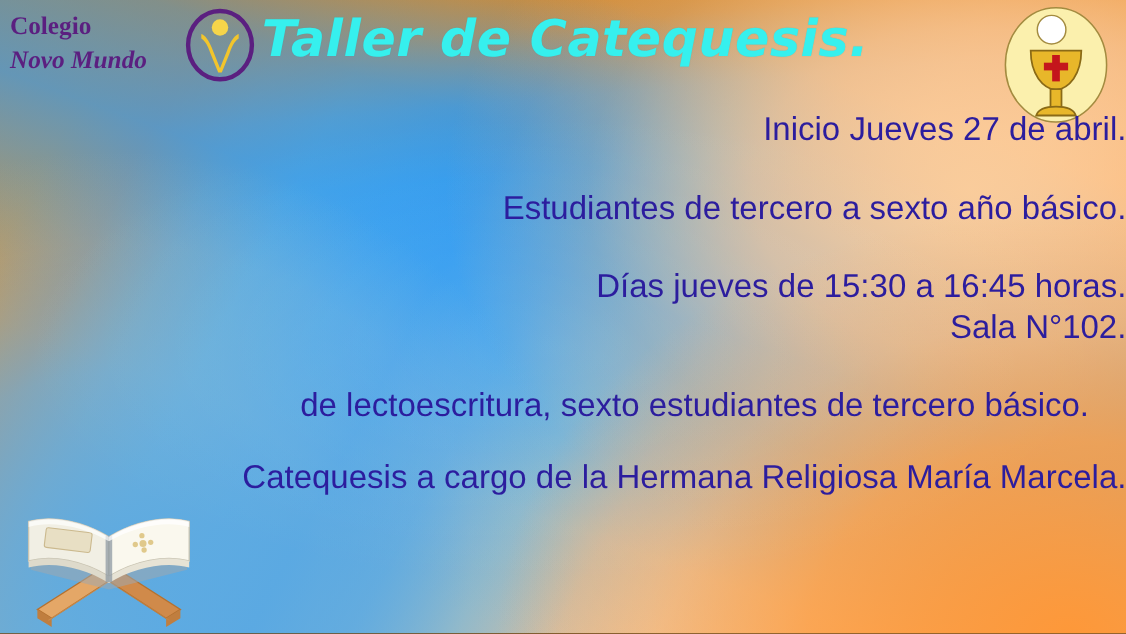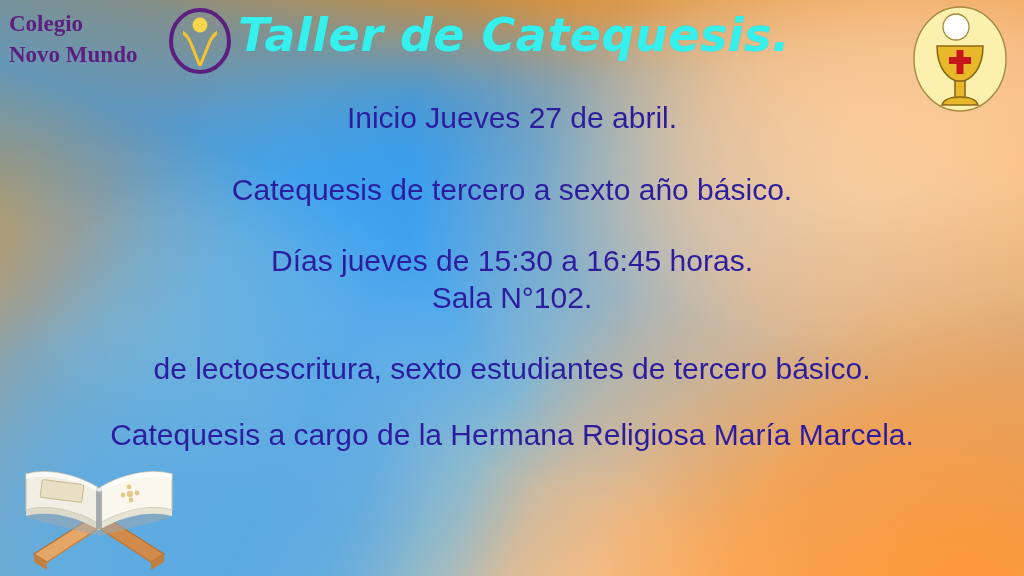--- a/index.html
+++ b/index.html
@@ -99,21 +99,21 @@
     top: 8px;
     width: 160px;
     color: #5B1F80;
     font-family: "Liberation Serif", serif;
     font-weight: bold;
     font-size: 23px;
     line-height: 1.35;
     letter-spacing: 0px;
   }
   .school-logo-text .l1 { display: block; font-family: Liberation Serif, serif; }
-  .school-logo-text .l2 { display: block; }
+  .school-logo-text .l2 { display: block; font-style: italic; }
 
   .school-mark {
     position: absolute;
     left: 166px;
     top: 6px;
     width: 68px;
     height: 70px;
   }
 
   .poster-title {
@@ -149,20 +149,21 @@
     top: 100px;
     text-align: center;
     color: #2C1D9E;
     font-family: "Liberation Sans", sans-serif;
     font-size: 30px;
     line-height: 1.22;
   }
   .para {
     margin: 0;
     padding: 0;
+    text-align: right;
   }
   .spacer-l { height: 35px; }
   .spacer-m { height: 30px; }
 
   .p-wide {
     font-size: 30px;
     line-height: 1.18;
     padding: 0 34px;
   }
 
@@ -213,21 +214,21 @@
       <rect x="45" y="77" width="10" height="18" fill="#E8B72A" stroke="#8A6A16" stroke-width="1.6"></rect>
       <path d="M32 101 C34 95, 40 93, 50 93 C60 93, 66 95, 68 101 Z" fill="#E8B72A" stroke="#8A6A16" stroke-width="1.6"></path>
       <rect x="46.5" y="46" width="7" height="24" fill="#C4161C"></rect>
       <rect x="39" y="53" width="22" height="7" fill="#C4161C"></rect>
     </svg>
   </div>
 
   <div class="body-block">
     <p class="para">Inicio Jueves 27 de abril.</p>
     <div class="spacer-l"></div>
-    <p class="para">Catequesis de tercero a sexto año básico.</p>
+    <p class="para">Estudiantes de tercero a sexto año básico.</p>
     <div class="spacer-l"></div>
     <p class="para">Días jueves de 15:30 a 16:45 horas.</p>
     <p class="para">Sala N°102.</p>
     <div class="spacer-l"></div>
     <p class="para p-wide">de lectoescritura, sexto estudiantes de tercero básico.</p>
     <div class="spacer-m"></div>
     <p class="para">Catequesis a cargo de la Hermana Religiosa María Marcela.</p>
   </div>
 
   <div class="book-stand">

